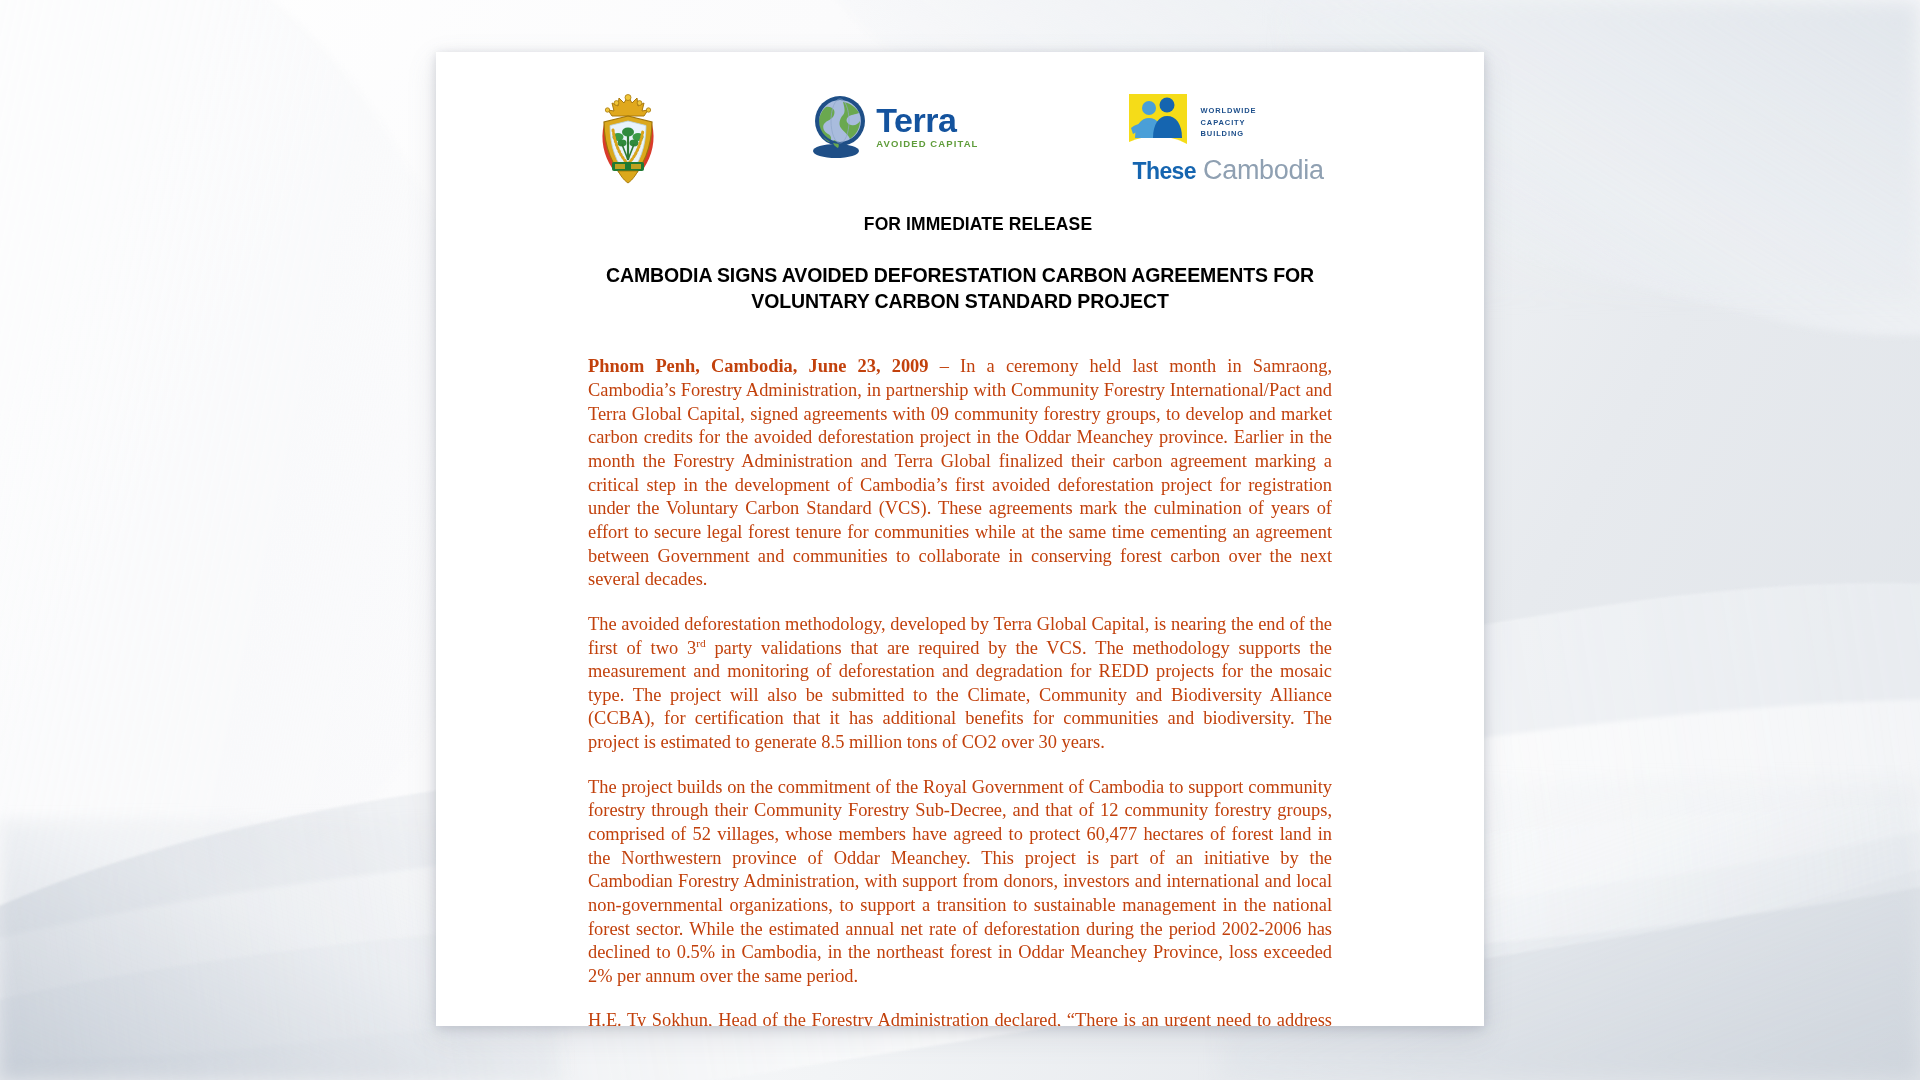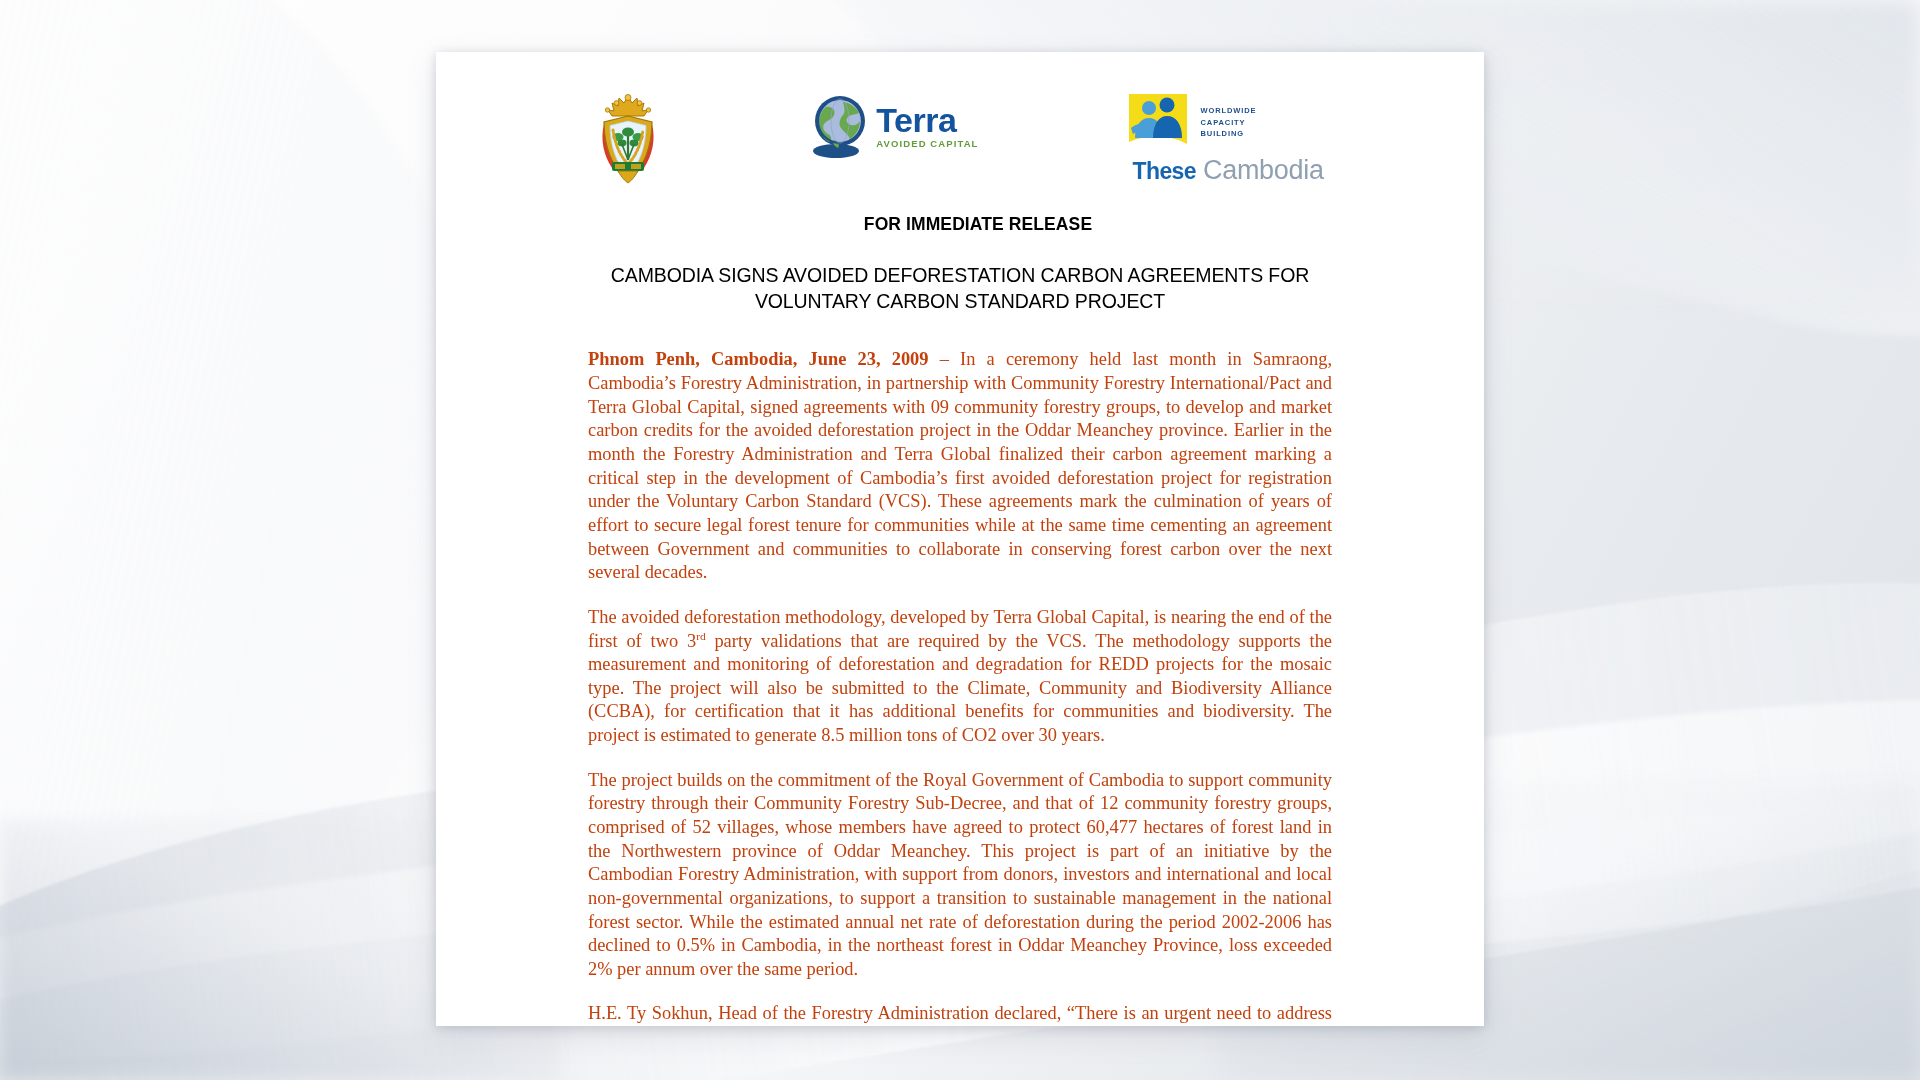--- a/index.html
+++ b/index.html
@@ -178,26 +178,26 @@
     font-weight: bold;
     font-size: 17.5px;
     color: #000;
     text-align: center;
     margin-top: 28px;
     letter-spacing: .1px;
     margin-left: 36px;
   }
   .headline {
     font-family: "Liberation Sans", sans-serif;
-    font-weight: normal;
+    font-weight: bold;
     font-size: 19.5px;
     color: #000;
     text-align: center;
     line-height: 1.32;
-    margin: 28px auto 4px auto;
+    margin: 28px auto 11px auto;
     width: 790px;
     letter-spacing: -.1px;
   }
 
   
   .body-col {
     width: 744px;
     margin: 0 auto;
     padding-top: 30px;
   }

